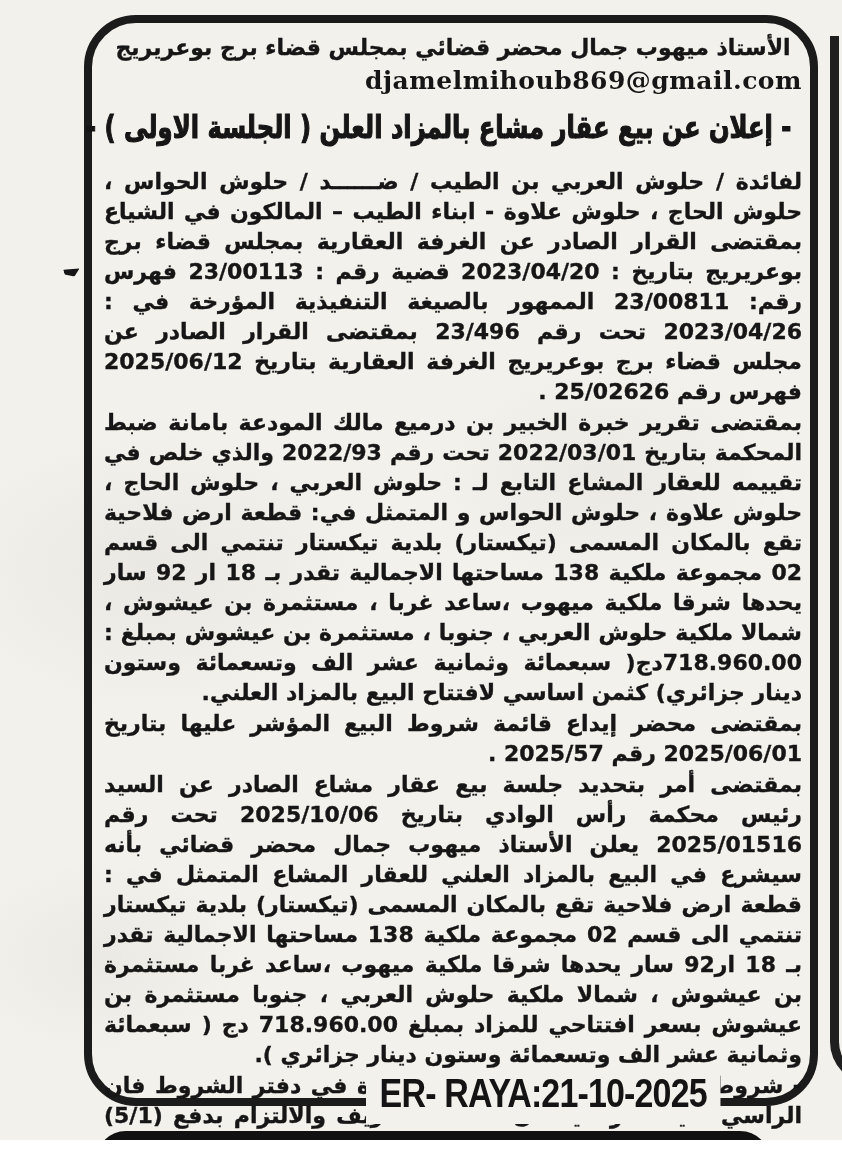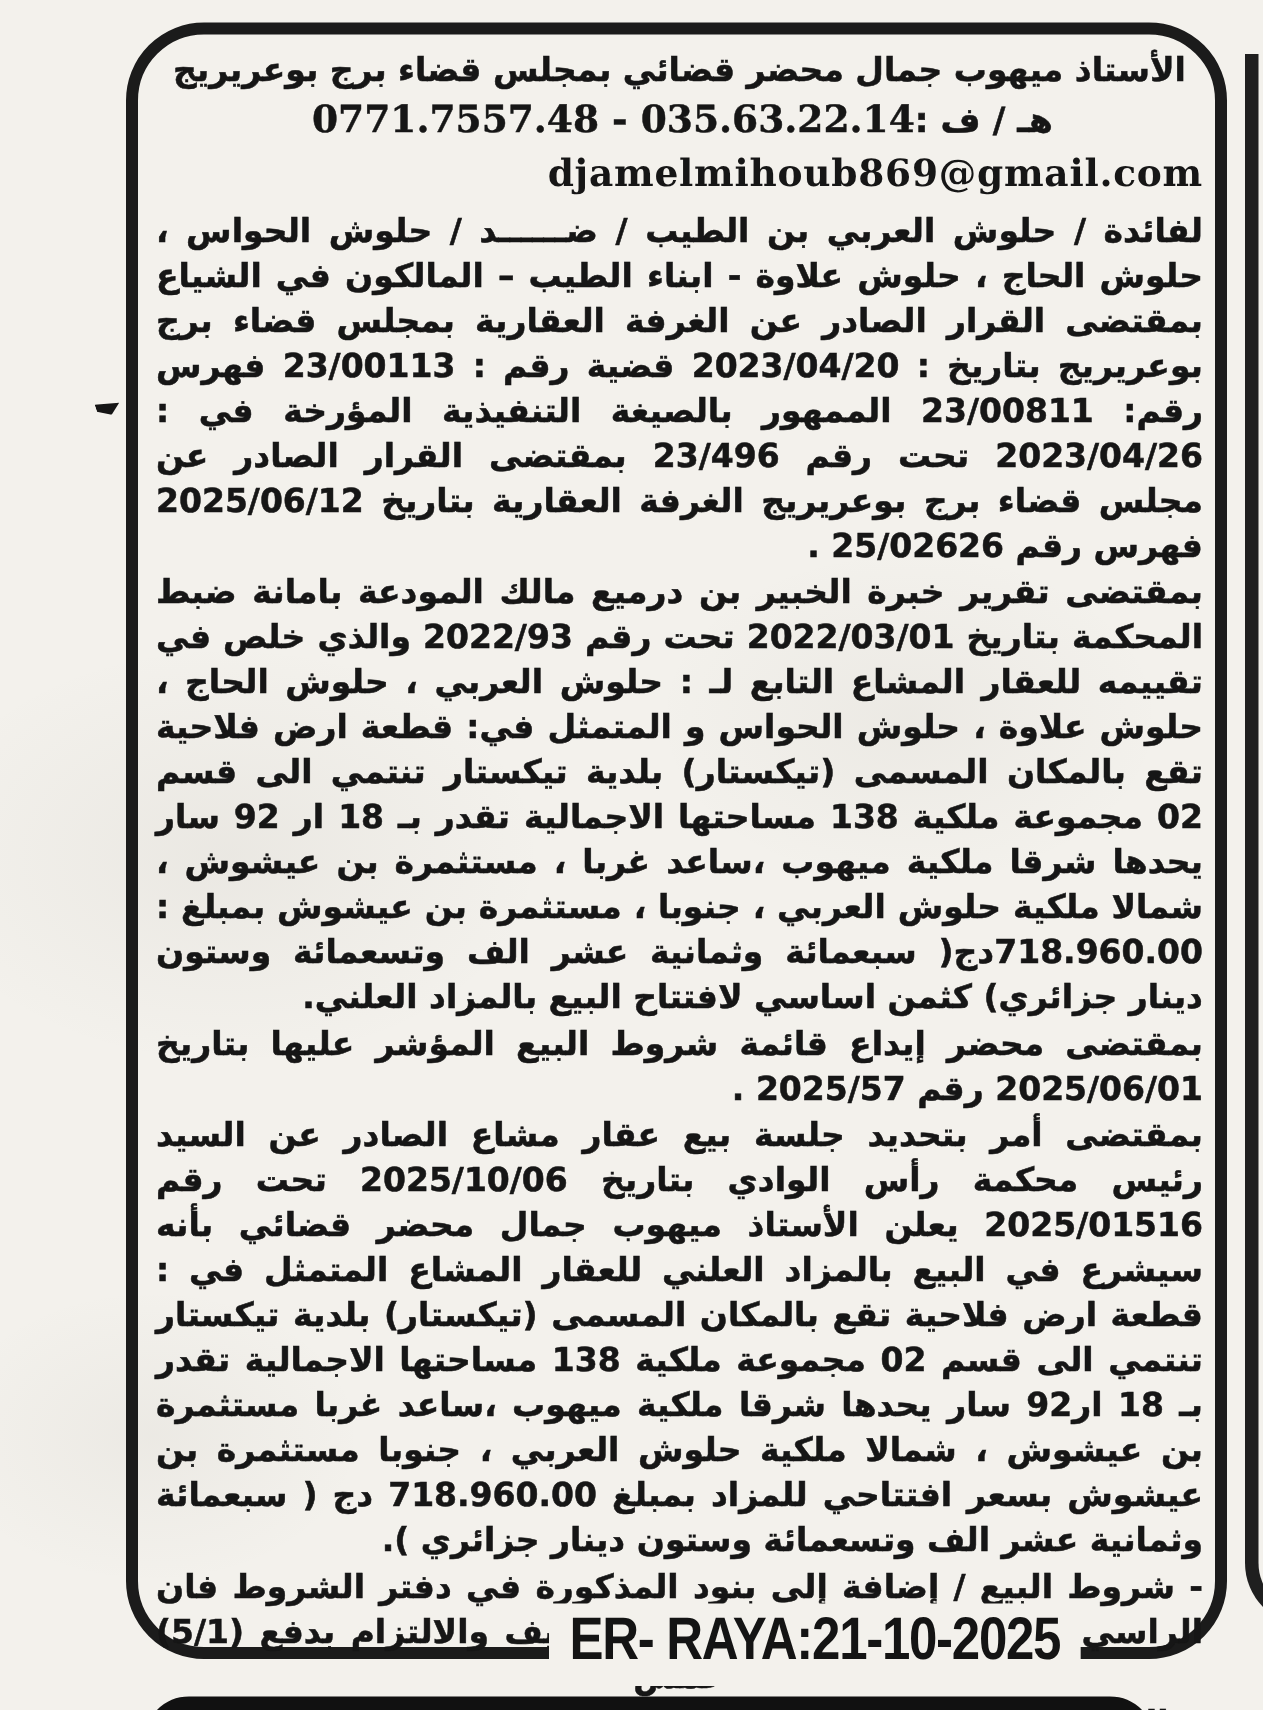--- a/index.html
+++ b/index.html
@@ -99,23 +99,25 @@
 </head>
 <body>
 
 <div class="page">
 
   <div class="frame"></div>
   <div class="right-rule"></div>
 
   <div class="content">
     <div class="hdr1 ar">الأستاذ ميهوب جمال محضر قضائي بمجلس قضاء برج بوعريريج</div>
-    <div class="phone"><span class="ar">هـ / ف :</span><span class="nums" dir="ltr">0771.7557.48 - 035.63.22.14</span></div>
     <div class="email" dir="ltr">djamelmihoub869@gmail.com</div>
 
+    <div class="title-wrap">
+      <span class="title">- إعلان عن بيع عقار مشاع بالمزاد العلن ( الجلسة الاولى ) -</span>
+    </div>
 
     <div class="body">
       <p class="ar">لفائدة / حلوش العربي بن الطيب / ضــــــد / حلوش الحواس ، حلوش الحاج ، حلوش علاوة - ابناء الطيب – المالكون في الشياع بمقتضى القرار الصادر عن الغرفة العقارية بمجلس قضاء برج بوعريريج بتاريخ : 2023/04/20 قضية رقم : 23/00113 فهرس رقم: 23/00811 الممهور بالصيغة التنفيذية المؤرخة في : 2023/04/26 تحت رقم 23/496 بمقتضى القرار الصادر عن مجلس قضاء برج بوعريريج الغرفة العقارية بتاريخ 2025/06/12 فهرس رقم 25/02626 .</p>
       <p class="ar">بمقتضى تقرير خبرة الخبير بن درميع مالك المودعة بامانة ضبط المحكمة بتاريخ 2022/03/01 تحت رقم 2022/93 والذي خلص في تقييمه للعقار المشاع التابع لـ : حلوش العربي ، حلوش الحاج ، حلوش علاوة ، حلوش الحواس و المتمثل في: قطعة ارض فلاحية تقع بالمكان المسمى (تيكستار) بلدية تيكستار تنتمي الى قسم 02 مجموعة ملكية 138 مساحتها الاجمالية تقدر بـ 18 ار 92 سار يحدها شرقا ملكية ميهوب ،ساعد غربا ، مستثمرة بن عيشوش ، شمالا ملكية حلوش العربي ، جنوبا ، مستثمرة بن عيشوش بمبلغ : 718.960.00دج( سبعمائة وثمانية عشر الف وتسعمائة وستون دينار جزائري) كثمن اساسي لافتتاح البيع بالمزاد العلني.</p>
       <p class="ar">بمقتضى محضر إيداع قائمة شروط البيع المؤشر عليها بتاريخ 2025/06/01 رقم 2025/57 .</p>
       <p class="ar">بمقتضى أمر بتحديد جلسة بيع عقار مشاع الصادر عن السيد رئيس محكمة رأس الوادي بتاريخ 2025/10/06 تحت رقم 2025/01516 يعلن الأستاذ ميهوب جمال محضر قضائي بأنه سيشرع في البيع بالمزاد العلني للعقار المشاع المتمثل في : قطعة ارض فلاحية تقع بالمكان المسمى (تيكستار) بلدية تيكستار تنتمي الى قسم 02 مجموعة ملكية 138 مساحتها الاجمالية تقدر بـ 18 ار92 سار يحدها شرقا ملكية ميهوب ،ساعد غربا مستثمرة بن عيشوش ، شمالا ملكية حلوش العربي ، جنوبا مستثمرة بن عيشوش بسعر افتتاحي للمزاد بمبلغ 718.960.00 دج ( سبعمائة وثمانية عشر الف وتسعمائة وستون دينار جزائري ).</p>
       <p class="ar center-last">- شروط البيع / إضافة إلى بنود المذكورة في دفتر الشروط فان الراسي عليه المزاد يتحمل كافة المصاريف والالتزام بدفع (5/1) خمس</p>
       <p class="ar centered">الثمن والمصاريف والرسوم المستحقة فور رسو المزاد وبدفع المبلغ المتبقي في (08) أيام .</p>
 
     </div>

